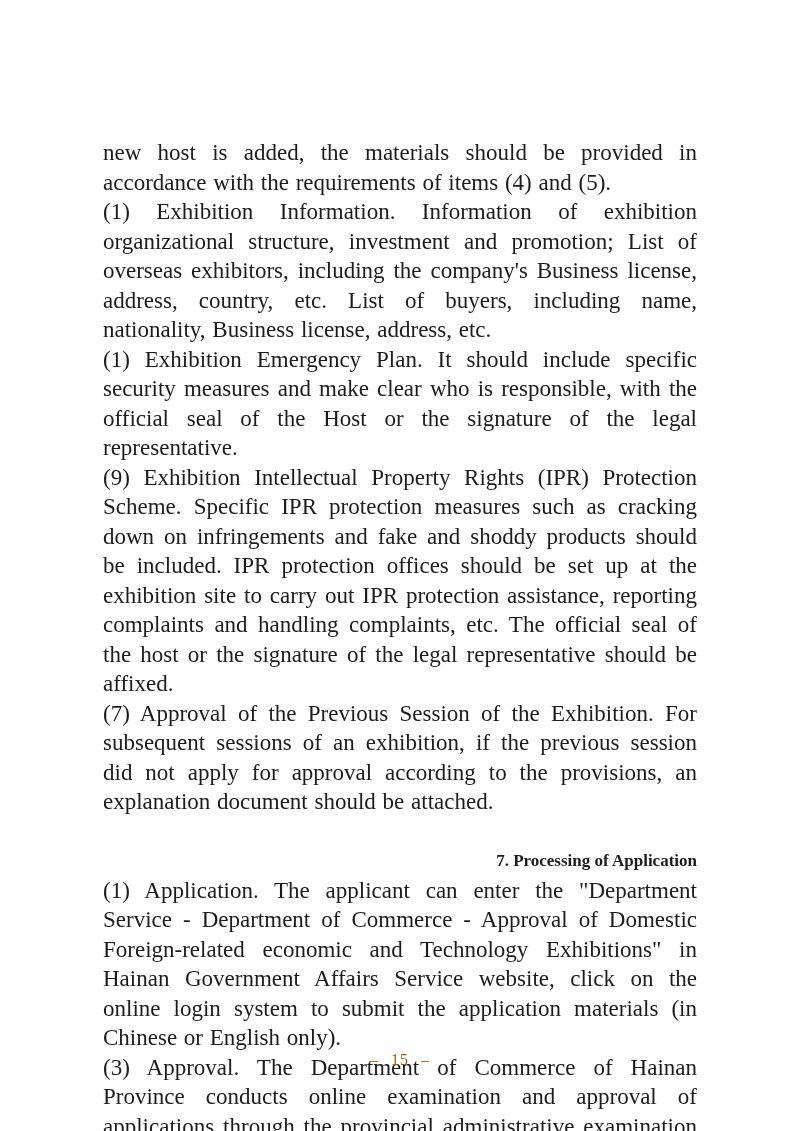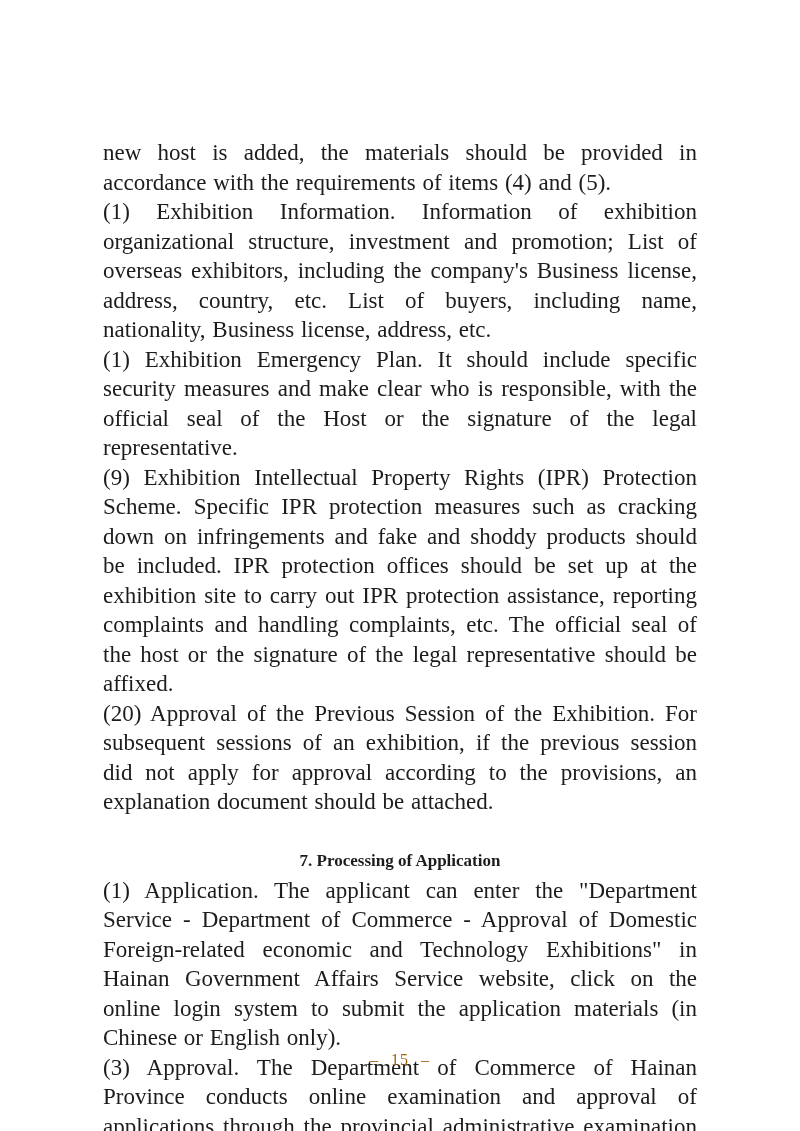--- a/index.html
+++ b/index.html
@@ -28,21 +28,21 @@
     line-height: 29.5px;
     text-align: justify;
     text-justify: inter-word;
     word-spacing: 1px;
   }
   .heading {
     margin: 29.5px 0 0 0;
     font-size: 17px;
     line-height: 29.5px;
     font-weight: bold;
-    text-align: center;
+    text-align: right;
   }
   .footer {
     position: absolute;
     top: 1045px;
     left: 0;
     width: 100%;
     text-align: center;
   }
   .page-number {
     font-size: 16px;
@@ -54,21 +54,21 @@
 </style>
 </head>
 <body>
 
 <div class="page">
   <div class="content">
     <p class="para">new host is added, the materials should be provided in accordance with the requirements of items (4) and (5).</p>
     <p class="para">(1) Exhibition Information. Information of exhibition organizational structure, investment and promotion; List of overseas exhibitors, including the company's Business license, address, country, etc. List of buyers, including name, nationality, Business license, address, etc.</p>
     <p class="para">(1) Exhibition Emergency Plan. It should include specific security measures and make clear who is responsible, with the official seal of the Host or the signature of the legal representative.</p>
     <p class="para">(9) Exhibition Intellectual Property Rights (IPR) Protection Scheme. Specific IPR protection measures such as cracking down on infringements and fake and shoddy products should be included. IPR protection offices should be set up at the exhibition site to carry out IPR protection assistance, reporting complaints and handling complaints, etc. The official seal of the host or the signature of the legal representative should be affixed.</p>
-    <p class="para">(20) Approval of the Previous Session of the Exhibition. For subsequent sessions of an exhibition, if the previous session did not apply for approval according to the provisions, an explanation document should be attached.</p>
+    <p class="para">(7) Approval of the Previous Session of the Exhibition. For subsequent sessions of an exhibition, if the previous session did not apply for approval according to the provisions, an explanation document should be attached.</p>
     <p class="heading">7. Processing of Application</p>
     <p class="para">(1) Application. The applicant can enter the "Department Service - Department of Commerce - Approval of Domestic Foreign-related economic and Technology Exhibitions" in Hainan Government Affairs Service website, click on the online login system to submit the application materials (in Chinese or English only).</p>
     <p class="para">(3) Approval. The Department of Commerce of Hainan Province conducts online examination and approval of applications through the provincial administrative examination and approval system (the examination and approval system of Hainan Government Affairs Service Network).</p>
   </div>
   <div class="footer">
     <span class="page-number">– 15 –</span>
   </div>
 </div>
 
 </body></html>

